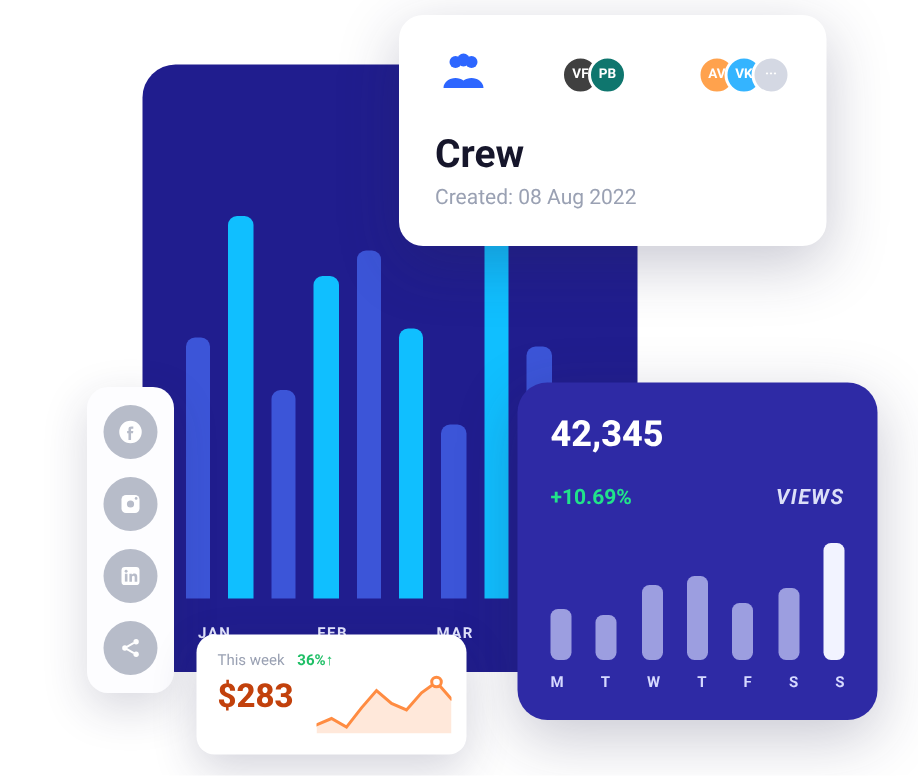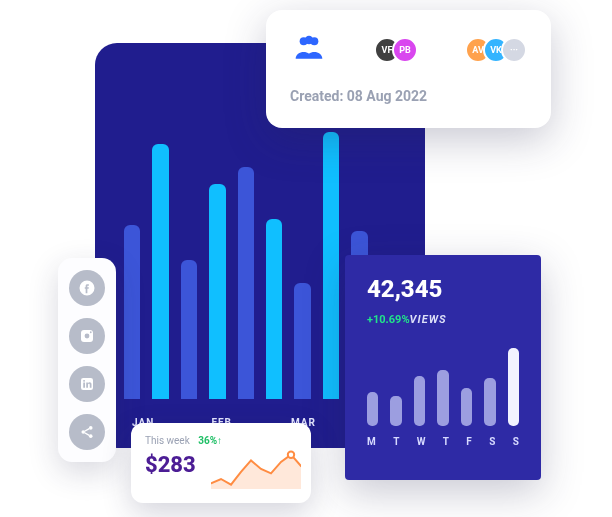--- a/index.html
+++ b/index.html
@@ -78,41 +78,42 @@
     border: 2px solid #fff;
     margin-left: -8px;
     font-size: 9px;
     font-weight: 700;
     color: #fff;
     display: flex;
     align-items: center;
     justify-content: center;
   }
   .crew-title { font-size: 26px; font-weight: 700; color: #16162b; margin-bottom: 6px; }
-  .crew-sub   { font-size: 14px; color: #9aa1b3; font-weight: bold; }
+  .crew-sub   { font-size: 14px; color: #9aa1b3; }
 
   
   .views-panel {
     position: absolute;
     left: 345px;
     top: 255px;
-    width: 196px;
+    width: 240px;
     height: 225px;
     background: #2e2aa5;
-    border-radius: 4px;
+    border-radius: 20px;
     padding: 20px 22px 16px 22px;
     color: #fff;
     box-shadow: 0 12px 40px rgba(40,40,80,0.25);
   }
   .views-total { font-size: 24px; font-weight: 800; }
   .views-row  {
     display: flex;
+    justify-content: space-between;
     align-items: baseline;
-    margin-top: 10px;
-    font-size: 11px;
+    margin-top: 21px;
+    font-size: 14px;
   }
   .views-pct  { color: #21e38a; font-weight: 700; }
   .views-lbl  { color: #dcdff8; font-weight: 700; letter-spacing: 1px; font-style: italic; }
   .vbars-area {
     margin-top: 20px;
     height: 80px;
     display: flex;
     align-items: flex-end;
     justify-content: space-between;
     gap: 12px;
@@ -166,21 +167,21 @@
     top: 423px;
     width: 180px;
     height: 80px;
     background: #fff;
     border-radius: 12px;
     box-shadow: 0 10px 30px rgba(40,40,80,0.2);
     padding: 12px 14px;
   }
   .rev-top { font-size: 10px; color: #9aa1b3; }
   .rev-pct { color: #1fbf66; font-weight: 700; margin-left: 6px; }
-  .rev-val { font-size: 22px; font-weight: 800; color: #4c1d95; margin-top: 6px; }
+  .rev-val { font-size: 22px; font-weight: 800; color: #c2410c; margin-top: 6px; }
   .spark {
     position: absolute;
     right: 10px;
     bottom: 14px;
     width: 90px;
     height: 40px;
   }
 </style>
 </head>
 <body>
@@ -211,26 +212,27 @@
     <span class="crew-icon">
       <svg viewBox="0 0 24 24" width="38" height="32" fill="currentColor">
           <circle cx="8" cy="7" r="3"></circle>
           <circle cx="16" cy="7" r="3"></circle>
           <circle cx="12" cy="6" r="3.2"></circle>
           <path d="M2 20c0-3 3-5 6-5s6 2 6 5zM10 20c0-3 3-5 6-5s6 2 6 5z"></path>
         </svg>
     </span>
     <div class="avatars" id="avatars">
         <div class="avatar" style="background: #404040;">VF</div>
-        <div class="avatar" style="background: #d946ef;">PB</div>
+        <div class="avatar" style="background: #0f766e;">PB</div>
         <div class="avatar" style="background: rgb(255, 162, 77); margin-left: 47px;">AV</div>
         <div class="avatar" style="background: rgb(52, 180, 255); text-align: right;">VK</div>
         <div class="avatar" style="background: rgb(212, 216, 227);">···</div>
       </div>
   </div>
+  <div class="crew-title">Crew</div>
   <div class="crew-sub">Created: 08 Aug 2022</div>
 </div>
 
 <div class="views-panel">
   <div class="views-total">42,345</div>
   <div class="views-row">
     <span class="views-pct">+10.69%</span>
     <span class="views-lbl">VIEWS</span>
   </div>
   <div class="vbars-area" id="vbars-area">

